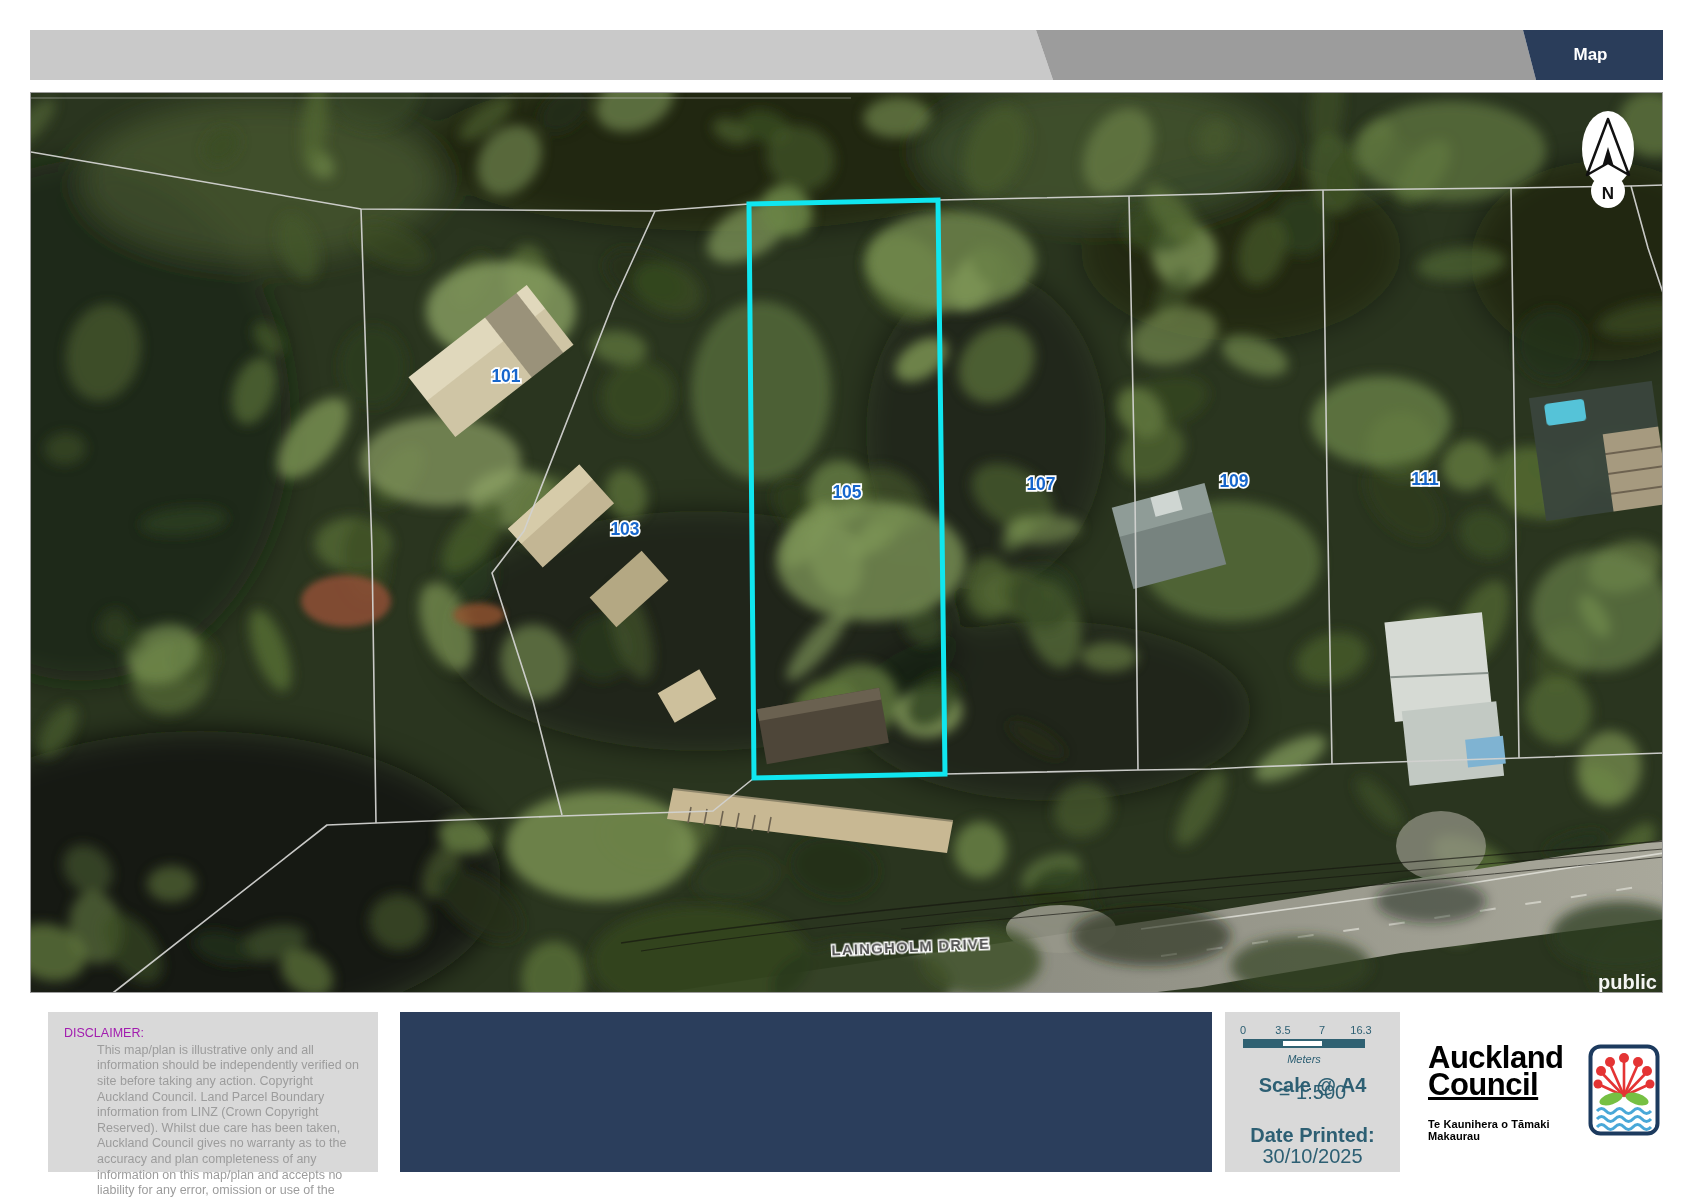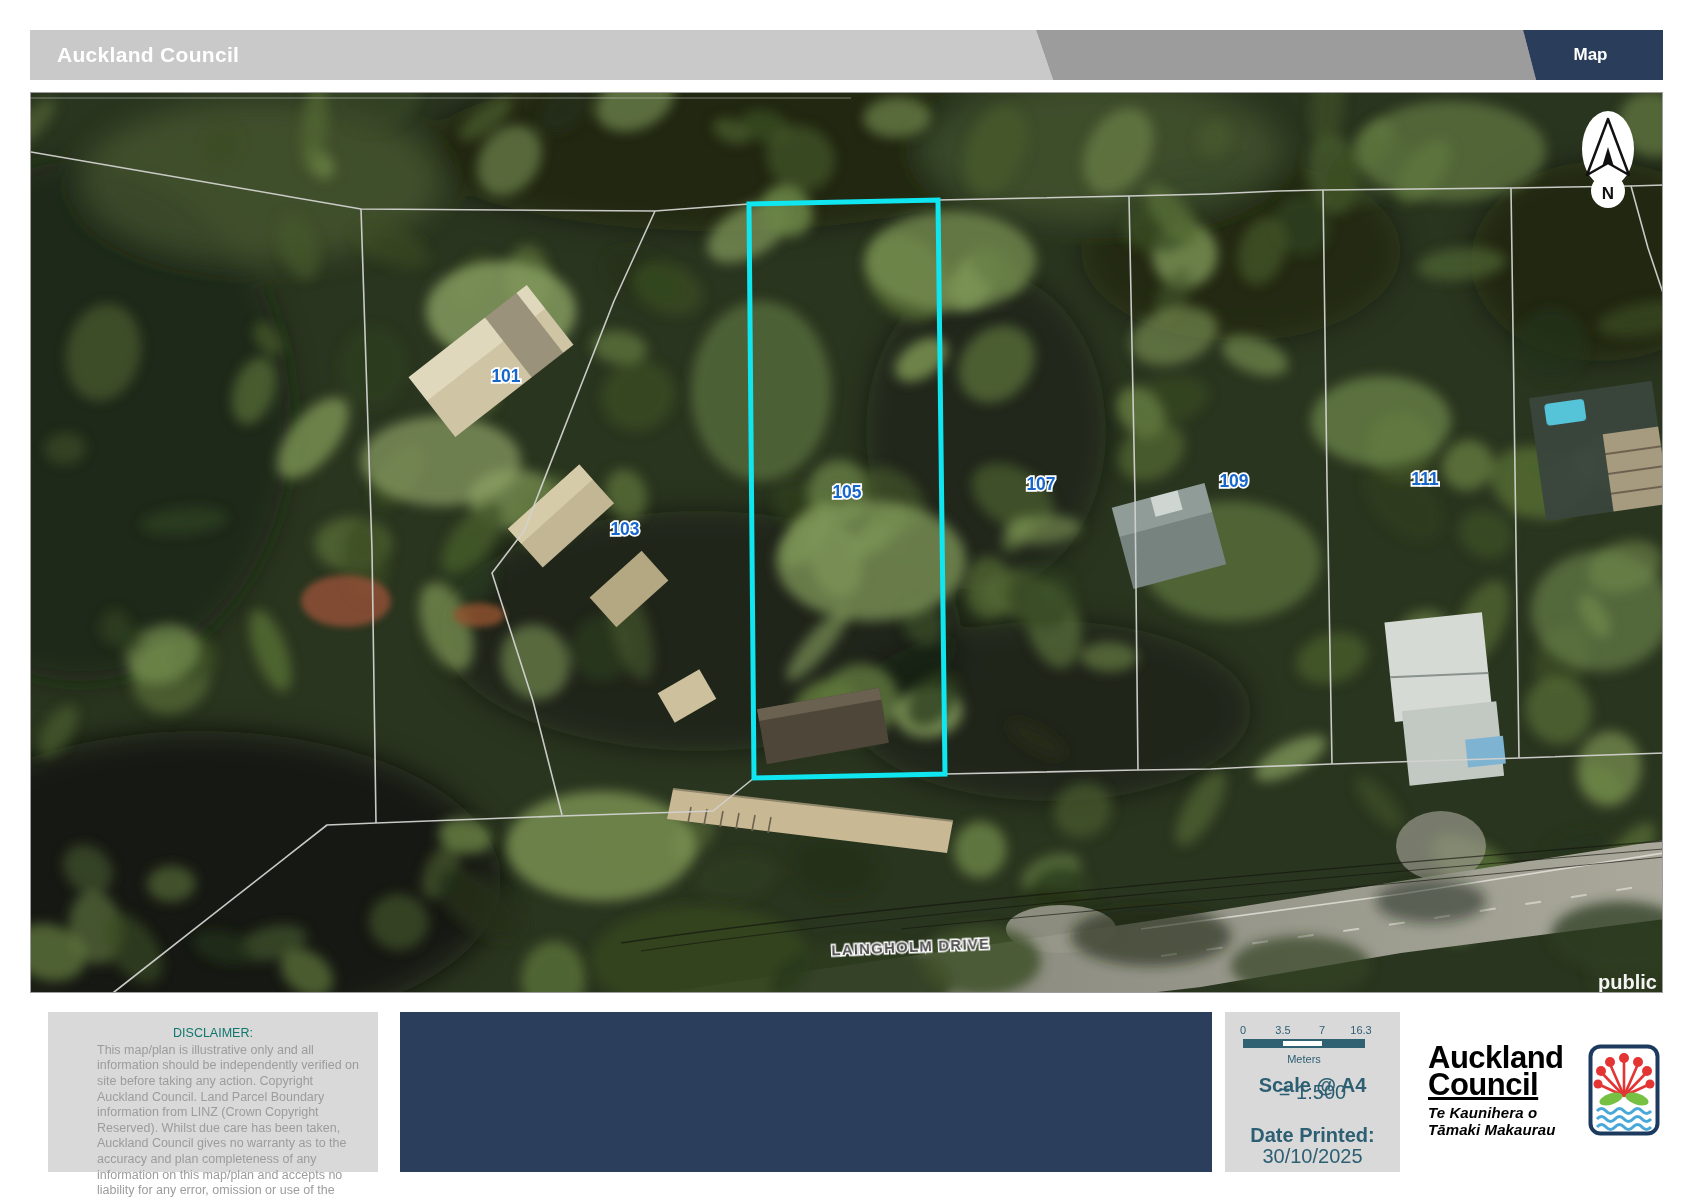--- a/index.html
+++ b/index.html
@@ -17,51 +17,50 @@
   .hdr-map{position:absolute;right:0;top:0;width:145px;height:50px;line-height:50px;
            text-align:center;color:#ffffff;font-size:17px;font-weight:bold;}
 
   
   .map-frame{position:absolute;left:30px;top:92px;width:1633px;height:901px;
              border:1px solid #9d9d9d;box-sizing:border-box;overflow:hidden;background:#2a351f;}
 
   
   .disclaimer{position:absolute;left:48px;top:1012px;width:330px;height:160px;
               background:#d9d9d9;box-sizing:border-box;padding:14px 16px;}
-  .disclaimer .h{font-size:12.5px;color:#0f766e;line-height:1.25;text-align:center;}
+  .disclaimer .h{font-size:12.5px;color:#a21caf;line-height:1.25;}
   .disclaimer .b{font-size:12.5px;color:#9c9c9c;line-height:1.25;margin-top:1px;margin-left:33px;}
   .navybox{position:absolute;left:400px;top:1012px;width:812px;height:160px;background:#2b3e5c;}
 
   .scalebox{position:absolute;left:1225px;top:1012px;width:175px;height:160px;
             background:#d9d9d9;color:#2d5f73;}
   .sb-bar{position:absolute;left:18px;top:27px;width:122px;height:9px;background:#2f6172;}
   .sb-white{position:absolute;left:40px;top:0;width:39px;height:9px;background:#ffffff;
             border-top:2px solid #2f6172;border-bottom:2px solid #2f6172;box-sizing:border-box;}
   .sb-tick{position:absolute;top:12px;font-size:11px;transform:translateX(-50%);color:#2d5f73;}
-  .sb-unit{position:absolute;left:79px;top:41px;transform:translateX(-50%);font-size:11px;color:#2d5f73;}
+  .sb-unit{position:absolute;left:79px;top:41px;transform:translateX(-50%);font-size:11px;color:#2d5f73;font-style:italic;}
   .sb-line{position:absolute;width:100%;text-align:center;font-size:20px;color:#2d5f73;}
   .bold{font-weight:bold;}
 
   .logo{position:absolute;left:1428px;top:1040px;width:236px;height:100px;}
   .logo-text{position:absolute;left:0;top:4px;width:152px;text-align:left;color:#000000;}
   .logo-l1{font-size:31px;font-weight:bold;line-height:.88;letter-spacing:-.5px;}
   .logo-l2{font-size:31px;font-weight:bold;line-height:.88;letter-spacing:-.5px;text-decoration:underline;}
-  .logo-tag{font-size:15px;font-style:italic;font-weight:bold;margin-top:5px;letter-spacing:.1px;}
+  .logo-tag{font-size:11px;font-weight:bold;margin-top:19px;letter-spacing:.1px;}
   .logo-emblem{position:absolute;left:160px;top:4px;}
 </style>
 </head>
 <body>
 
 <div class="page">
 
   <div class="hdr">
     <div class="seg seg-light"></div>
     <div class="seg seg-mid"></div>
     <div class="seg seg-navy"></div>
-    <div class="hdr-title">Auckland Council</div>
     <div class="hdr-map">Map</div>
   </div>
 
   <div class="map-frame">
     <svg width="1633" height="901" viewBox="30 92 1633 901" xmlns="http://www.w3.org/2000/svg">
       <defs>
         <filter id="blurBig" x="-60%" y="-60%" width="220%" height="220%">
             <feGaussianBlur stdDeviation="14"></feGaussianBlur>
           </filter>
         <filter id="blurMid" x="-60%" y="-60%" width="220%" height="220%">

